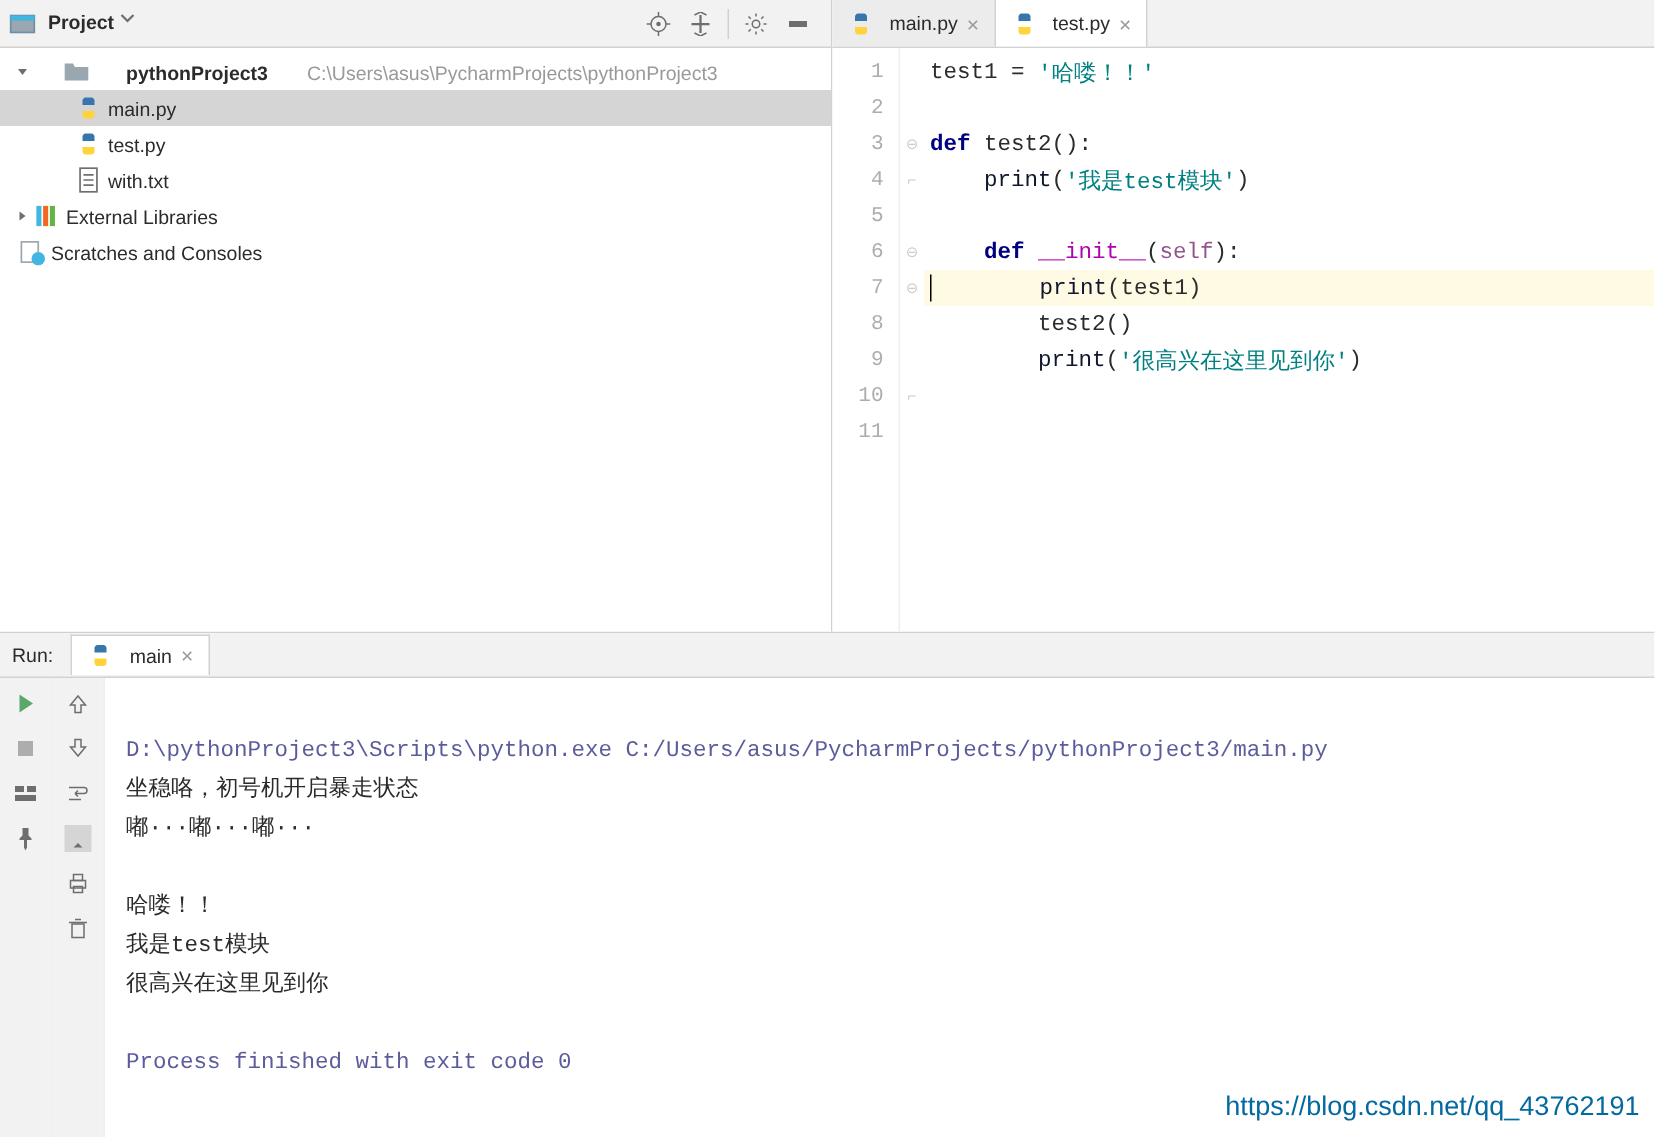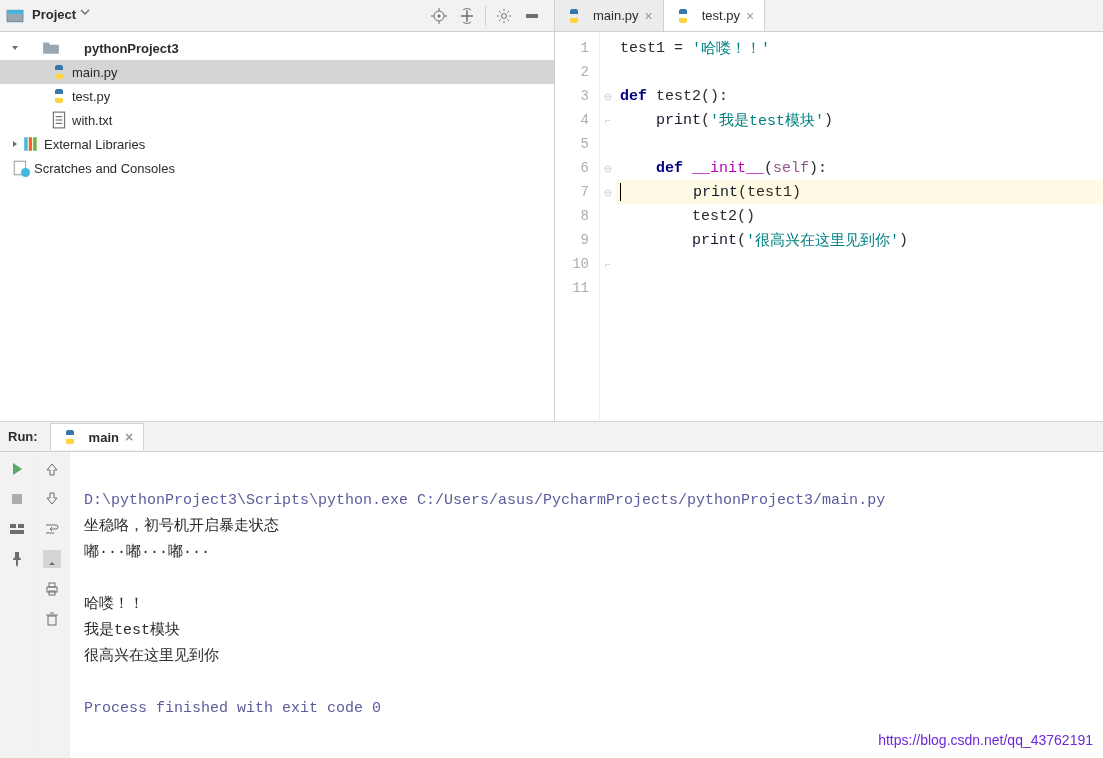--- a/index.html
+++ b/index.html
@@ -38,31 +38,31 @@
 .code-line.current { background: #fffae3; position: relative; }
 .caret { display: inline-block; width: 1px; height: 18px; background: #000; vertical-align: middle; }
 .kw { color: #000080; font-weight: bold; }
 .str { color: #008080; }
 .builtin { color: #0f172a; }
 .self { color: #94558d; }
 .dunder { color: #b200b2; }
 .breadcrumb { height: 28px; display: flex; align-items: center; padding-left: 60px; border-top: 1px solid #eee; background: #fff; color: #555; gap: 8px; font-size: 13px; }
 .breadcrumb .sep { color: #aaa; }
 .bottom-panel { flex: 1; display: flex; flex-direction: column; background: #fff; }
-.run-header { display: flex; align-items: center; height: 30px; padding-left: 8px; background: #f2f2f2; border-bottom: 1px solid #d1d1d1; font-weight: bold; }
+.run-header { display: flex; align-items: center; height: 30px; padding-left: 8px; background: #f2f2f2; border-bottom: 1px solid #d1d1d1; }
 .run-label { font-size: 13px; color: #2b2b2b; }
 .run-tab { display: flex; align-items: center; gap: 6px; background: #fff; border: 1px solid #d1d1d1; border-bottom: none; padding: 4px 10px; margin-left: 12px; }
 .run-body { flex: 1; display: flex; }
 .run-toolbar-left { width: 35px; background: #f2f2f2; border-right: 1px solid #eee; display: flex; flex-direction: column; align-items: center; padding-top: 8px; gap: 12px; }
 .run-toolbar-mid { width: 35px; background: #f2f2f2; border-right: 1px solid #eee; display: flex; flex-direction: column; align-items: center; padding-top: 8px; gap: 12px; }
 .console { flex: 1; padding: 10px 14px; font-family: "Consolas", "Courier New", monospace; font-size: 15px; line-height: 26px; white-space: pre; overflow: auto; }
 .console .cmd { color: #5c5c9c; }
 .console .out { color: #2b2b2b; }
 .console .exit { color: #5c5c9c; }
-.watermark { position: absolute; right: 10px; bottom: 10px; color: #6d28d9; font-size: 14px; }
+.watermark { position: absolute; right: 10px; bottom: 10px; color: #0369a1; font-size: 18px; }
 .tb-icon { width: 18px; height: 18px; display: flex; align-items: center; justify-content: center; color: #6e6e6e; cursor: pointer; }
 .tb-icon.play { color: #59a869; }
 .tb-icon svg { width: 16px; height: 16px; }
 </style>
 </head>
 <body>
 
 <div class="top-area">
   <div class="left-panel">
     <div class="proj-header">
@@ -116,20 +116,21 @@
             <svg width="10" height="10" viewBox="0 0 10 10">
               <path d="M2 3 L5 7 L8 3" fill="#6e6e6e"></path>
             </svg>
           </span>
         <span class="tree-icon">
             <svg viewBox="0 0 16 16">
               <path d="M1 3h5l1 2h8v8H1z" fill="#9aa7b0"></path>
             </svg>
           </span>
         <span class="tree-label bold">pythonProject3</span>
+        <span class="tree-path">C:\Users\asus\PycharmProjects\pythonProject3</span>
       </div>
       <div class="tree-row indent-2 selected">
         <span class="tree-icon">
             <svg class="py-icon" viewBox="0 0 16 16">
               <path d="M6 1h4c1 0 2 1 2 2v3H4V3c0-1 1-2 2-2z" fill="#3776ab"></path>
               <path d="M10 15H6c-1 0-2-1-2-2v-3h8v3c0 1-1 2-2 2z" fill="#ffd43b"></path>
             </svg>
           </span>
         <span class="tree-label">main.py</span>
       </div>

